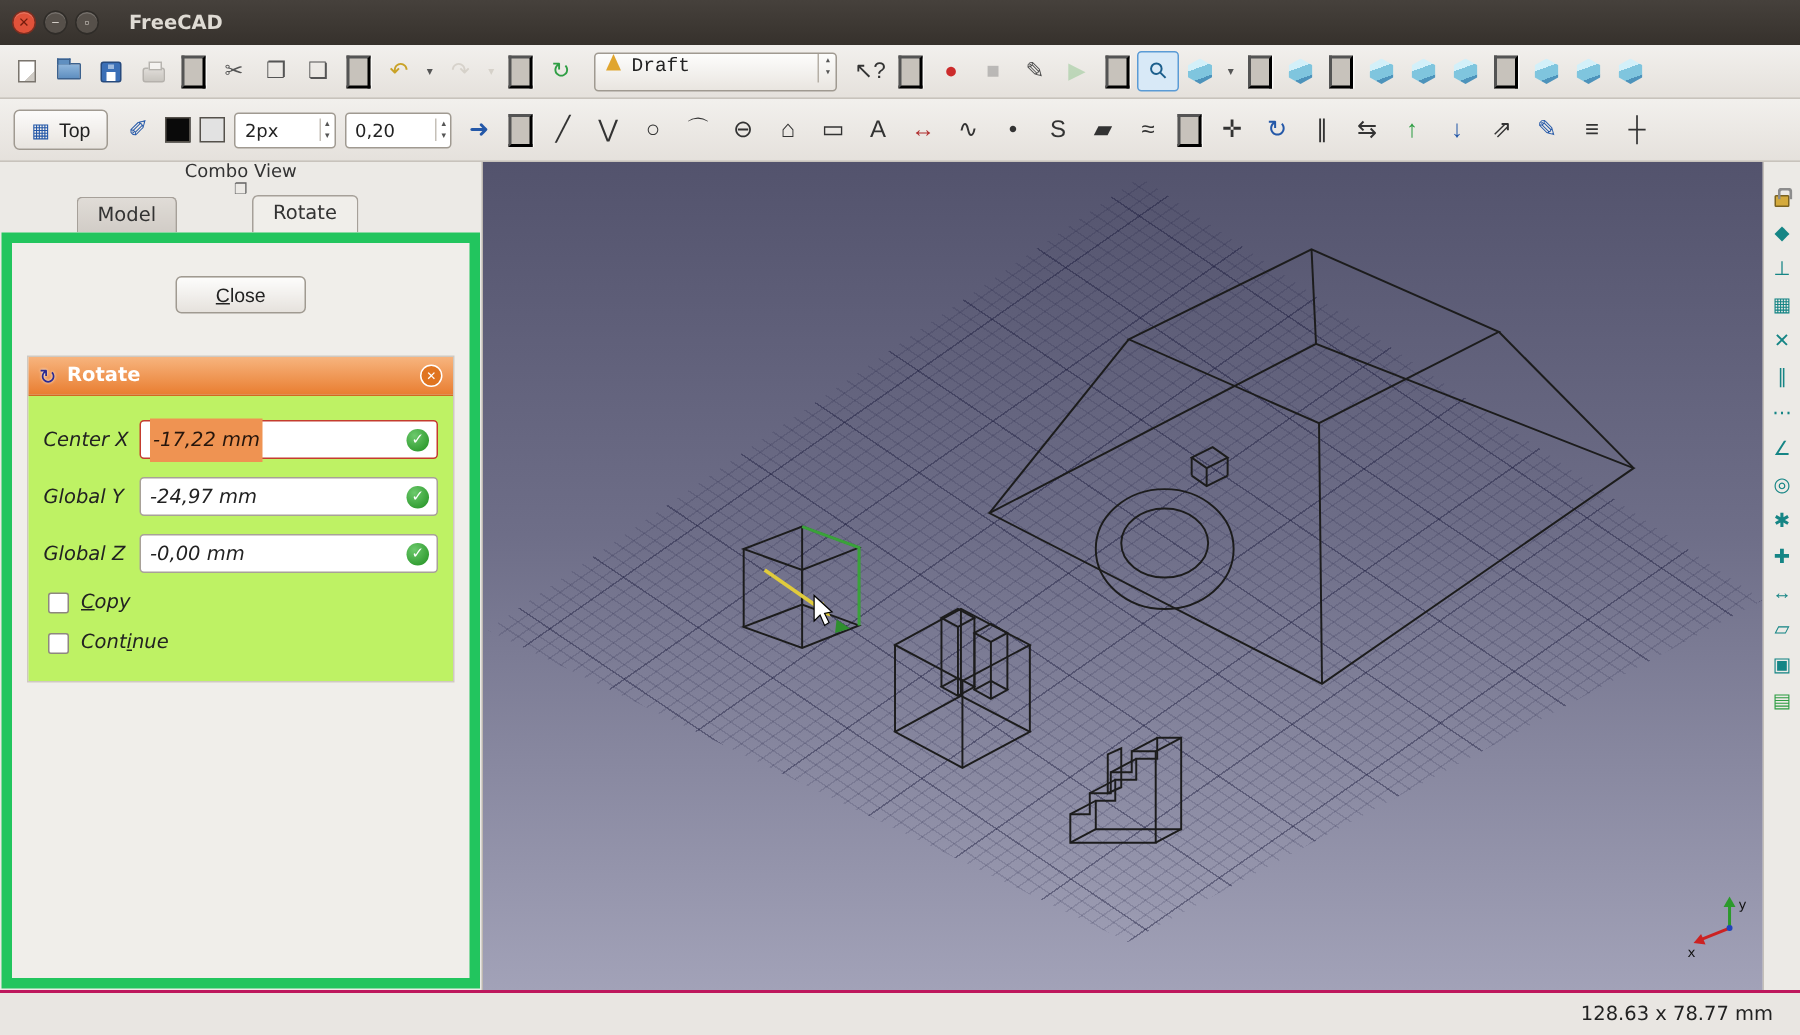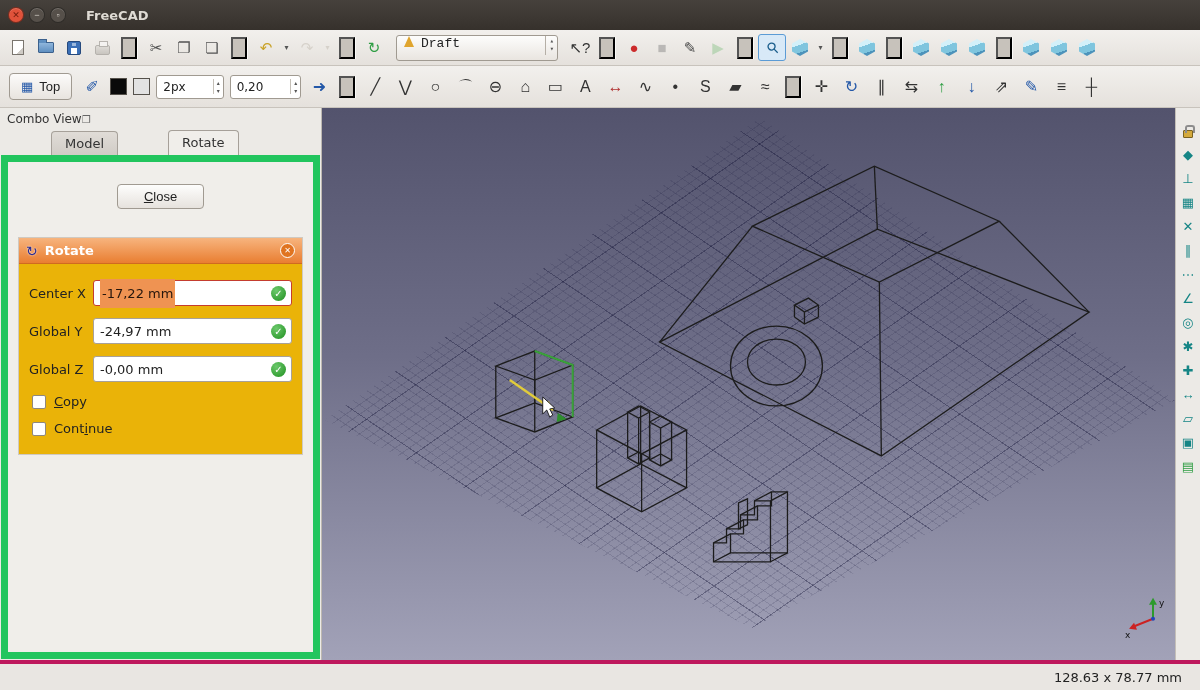--- a/index.html
+++ b/index.html
@@ -54,34 +54,34 @@
   .swatch.line{background:#0a0a0a;}
   .swatch.face{background:#e2e2e2;}
   .spin{display:flex;align-items:center;height:24px;border:1px solid #a09a91;border-radius:3px;background:#fff;margin:0 3px;padding-left:6px;flex:0 0 auto;gap:22px;}
   .spin-val{font-size:12px;color:#222;}
   .spin-arrows{display:flex;flex-direction:column;align-items:center;margin-left:5px;border-left:1px solid #c5c0b8;padding:0 3px;}
   .spin-arrows .glyph{font-size:6px;color:#555;line-height:1.3;}
 
   
   .main{flex:1;display:flex;min-height:0;}
   .left-panel{width:322px;background:#eceae6;border-right:1px solid #bdb8b1;display:flex;flex-direction:column;flex:0 0 auto;}
-  .panel-header{height:22px;display:flex;align-items:center;justify-content:flex-start;padding:0 7px;font-size:12px;color:#333;}
+  .panel-header{height:22px;display:flex;align-items:center;justify-content:center;padding:0 7px;font-size:12px;color:#333;flex-direction:column;}
   .glyph.dock{font-size:10px;color:#666;}
   .tabbar{display:flex;align-items:flex-end;padding-left:3px;gap:2px;}
   .tab{font-size:13px;padding:4px 13px 4px;background:linear-gradient(#e0dcd7,#d1ccc6);border:1px solid #a6a099;border-bottom:none;border-radius:4px 4px 0 0;color:#333;margin-left:48px;}
   .tab.active{background:#f0eeea;padding-bottom:5px;}
   .panel-content{flex:1;border:7px solid #22c55e;background:#f0eeea;margin:0 1px 1px 1px;padding:12px 10px;overflow:hidden;}
   .close-btn{display:block;margin:10px auto 0;padding:4px 26px;font-size:13px;color:#222;background:linear-gradient(#fdfdfc,#e6e2dd);border:1px solid #a09a91;border-radius:4px;}
   .u{text-decoration:underline;}
   .task-section{margin-top:28px;border:1px solid #cfc9c1;}
   .task-header{height:26px;background:linear-gradient(#f7b47e,#e97e31);display:flex;align-items:center;padding:0 7px;gap:7px;border-bottom:1px solid #d06a20;}
   .task-icon .glyph{font-size:14px;color:#2d2a8f;text-shadow:0 0 2px #fff;}
   .task-title{color:#fff;font-weight:bold;font-size:13px;flex:1;}
   .task-close{width:15px;height:15px;border-radius:50%;background:#e07420;border:1px solid #fff;color:#fff;font-size:8px;display:flex;align-items:center;justify-content:center;padding:0;}
-  .task-body{background:#eab308;padding:16px 10px 18px;}
+  .task-body{background:#bef264;padding:16px 10px 18px;font-style:italic;}
   .field-row{display:flex;align-items:center;margin-bottom:12px;}
   .field-row label{width:64px;font-size:13px;color:#222;flex:0 0 auto;}
   .field{flex:1;height:26px;background:#fff;border:1px solid #a8a198;border-radius:3px;display:flex;align-items:center;padding:0 5px 0 6px;font-size:13px;color:#222;}
   .field.active-field{border:1px solid #c43c2e;}
   .field .sel{background:#ef9352;color:#26160c;padding:7px 2px;}
   .field .check{margin-left:auto;width:15px;height:15px;border-radius:50%;background:radial-gradient(circle at 35% 30%,#6cc96c,#1f8f1f);color:#fff;font-size:10px;display:flex;align-items:center;justify-content:center;flex:0 0 auto;}
   .cb-row{display:flex;align-items:center;gap:8px;margin:12px 0 0 3px;font-size:13px;color:#222;}
   .cb{width:14px;height:14px;background:#fff;border:1px solid #8e887f;border-radius:2px;flex:0 0 auto;}
 
   
@@ -99,21 +99,21 @@
   .doc-tab{display:flex;align-items:center;gap:7px;height:26px;padding:0 11px;background:linear-gradient(#f2f0ed,#ddd9d4);border:1px solid #9b958d;border-bottom:none;border-radius:4px 4px 0 0;font-size:13px;color:#222;}
   .i-fcdoc{width:13px;height:13px;background:linear-gradient(135deg,#e8762c 0 45%,#3b6fb6 45% 100%);border:1px solid #555;flex:0 0 auto;}
   .doc-close{font-size:12px;color:#444;margin-left:4px;background:none;border:none;padding:0;}
 
   
   .snap-col{width:25px;background:#eceae6;border-left:1px solid #c4bfb8;display:flex;flex-direction:column;align-items:center;padding-top:12px;gap:3px;flex:0 0 auto;}
   .snap-btn{width:21px;height:21px;display:flex;align-items:center;justify-content:center;background:transparent;border:none;padding:0;}
   .snap-btn .glyph{font-size:13px;line-height:1;color:#158585;display:inline-block;}
 
   
-  .statusbar{height:30px;background:#e9e6e2;border-top:4px solid #be185d;display:flex;align-items:center;justify-content:flex-end;padding:0 18px;font-size:13px;color:#222;flex:0 0 auto;}
+  .statusbar{height:30px;background:#e9e6e2;border-top:2px solid #be185d;display:flex;align-items:center;justify-content:flex-end;padding:0 18px;font-size:13px;color:#222;flex:0 0 auto;}
 </style>
 </head>
 <body>
 
 <div class="app">
 
   <div class="titlebar">
     <div class="winbtns">
 
     <button class="winbtn" style="background: rgb(224, 82, 58);">

